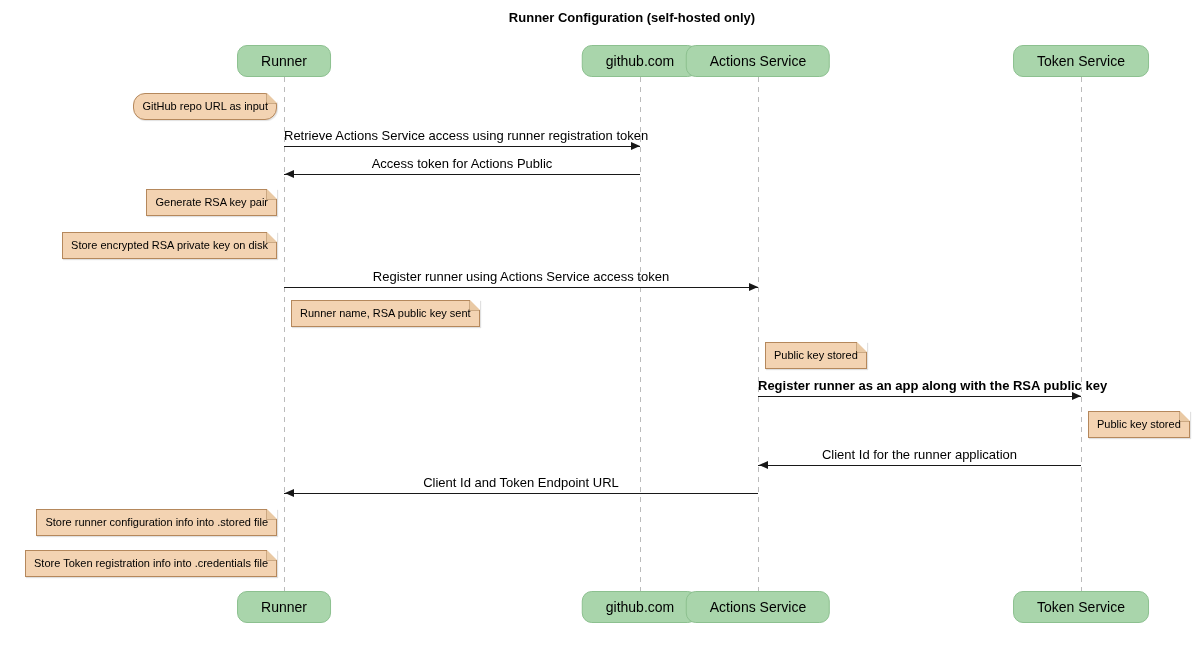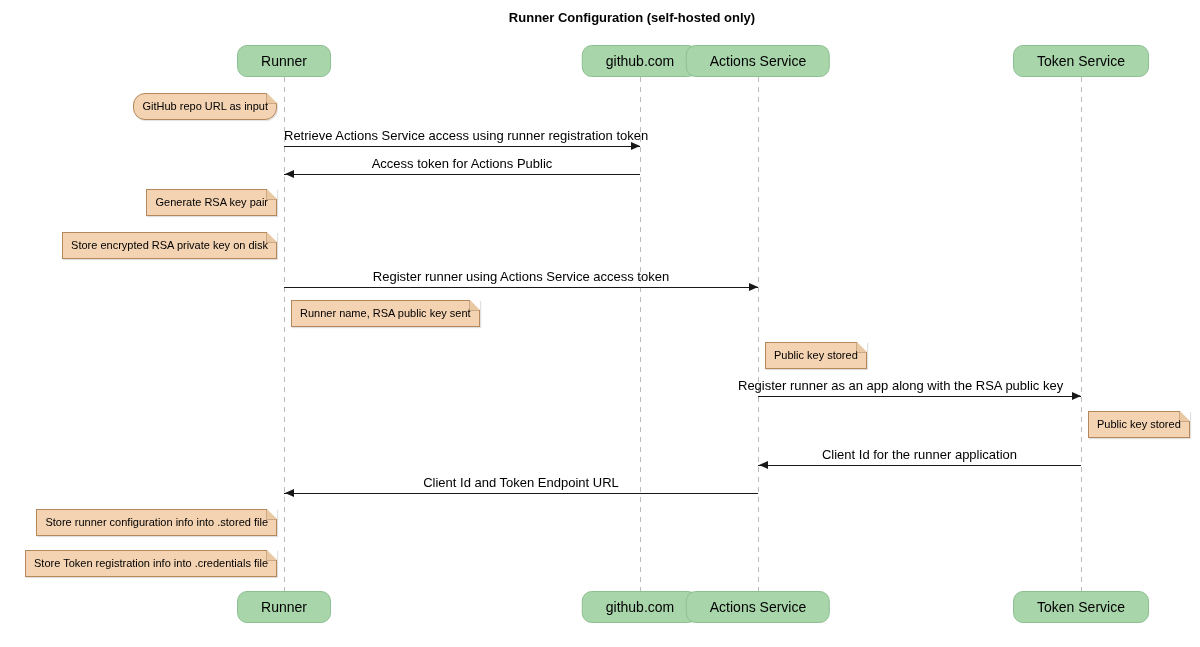--- a/index.html
+++ b/index.html
@@ -72,21 +72,21 @@
     <div class="arrow-right" style="top: 142px; left: 631px;"></div>
     <div class="msg-label" style="left: 284px; width: 356px; top: 129px;">Retrieve Actions Service access using runner registration token</div>
     <div class="msg-line" style="left: 284px; top: 174px; width: 356px;"></div>
     <div class="arrow-left" style="top: 170px; left: 285px;"></div>
     <div class="msg-label" style="left: 284px; width: 356px; top: 157px;">Access token for Actions Public</div>
     <div class="msg-line" style="left: 284px; top: 287px; width: 474px;"></div>
     <div class="arrow-right" style="top: 283px; left: 749px;"></div>
     <div class="msg-label" style="left: 284px; width: 474px; top: 270px;">Register runner using Actions Service access token</div>
     <div class="msg-line" style="left: 758px; top: 396px; width: 323px;"></div>
     <div class="arrow-right" style="top: 392px; left: 1072px;"></div>
-    <div class="msg-label" style="left: 738px; width: 323px; top: 379px;">Register runner as an app along with the RSA public key</div>
+    <div class="msg-label" style="left: 758px; width: 323px; top: 379px; font-weight: bold;">Register runner as an app along with the RSA public key</div>
     <div class="msg-line" style="left: 758px; top: 465px; width: 323px;"></div>
     <div class="arrow-left" style="top: 461px; left: 759px;"></div>
     <div class="msg-label" style="left: 758px; width: 323px; top: 448px;">Client Id for the runner application</div>
     <div class="msg-line" style="left: 284px; top: 493px; width: 474px;"></div>
     <div class="arrow-left" style="top: 489px; left: 285px;"></div>
     <div class="msg-label" style="left: 284px; width: 474px; top: 476px;">Client Id and Token Endpoint URL</div>
     <div class="note" style="top: 93px; right: 923px; border-radius: 12px;">GitHub repo URL as input</div>
     <div class="note" style="top: 232px; right: 923px;">Store encrypted RSA private key on disk</div>
     <div class="note" style="top: 189px; right: 923px;">Generate RSA key pair</div>
     <div class="note" style="top: 300px; left: 291px;">Runner name, RSA public key sent</div>

